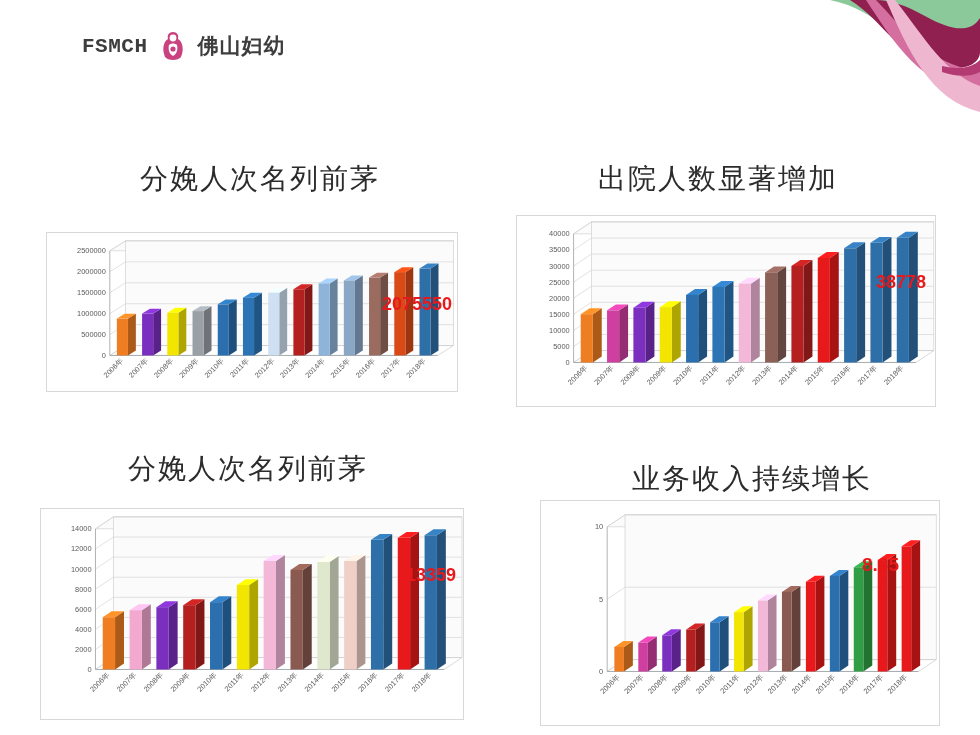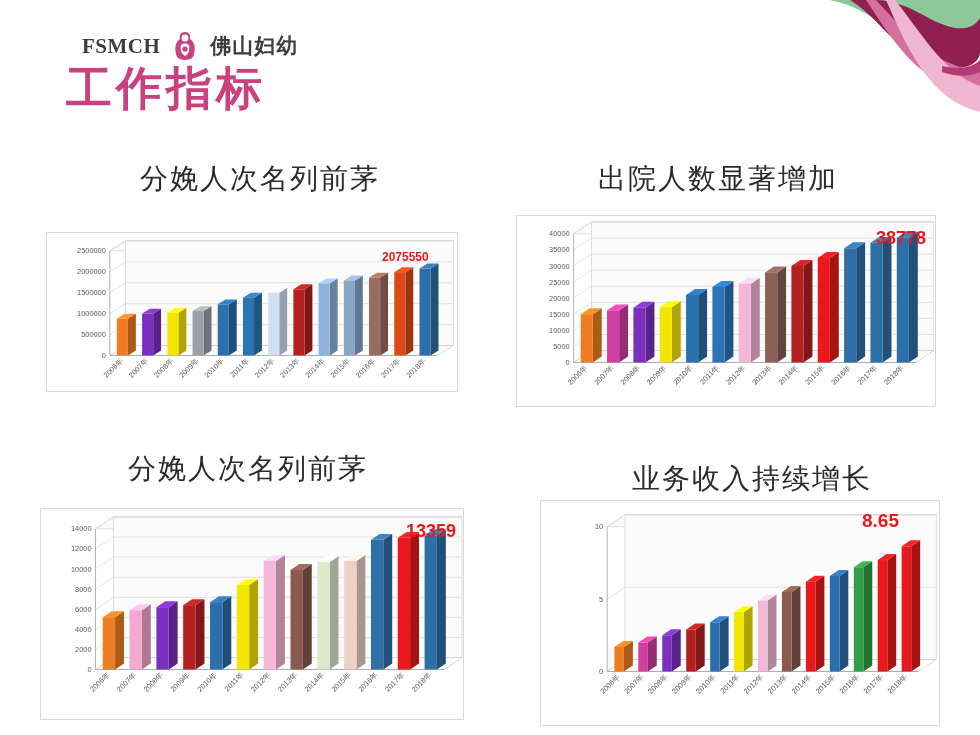--- a/index.html
+++ b/index.html
@@ -6,33 +6,33 @@
   body{
     width:980px;height:735px;
     background:#ffffff;
     font-family:"Liberation Sans", sans-serif;
     position:relative;
     overflow:hidden;
   }
   
   .header{position:absolute;left:0;top:0;width:980px;height:130px;}
   .brand{position:absolute;left:82px;top:30px;display:flex;align-items:center;gap:10px;}
-  .brand-en{font-family:Liberation Serif, serif;font-weight:bold;font-size:21px;color:#3d3d3d;letter-spacing:.5px;}
+  .brand-en{font-family:Liberation Mono, monospace;font-weight:bold;font-size:21px;color:#3d3d3d;letter-spacing:.5px;}
   .brand-mark{width:30px;height:32px;position:relative;}
   .brand-mark svg{display:block;}
   .brand-cn{font-size:21px;font-weight:bold;color:#3d3d3d;letter-spacing:1px;text-align:center;}
   .page-title{position:absolute;left:66px;top:58px;font-size:46px;font-weight:bold;color:#c9417f;letter-spacing:4px;font-family:"Liberation Sans",sans-serif;}
 
   .ribbon{position:absolute;right:0;top:0;width:300px;height:120px;}
 
   
   .chart-title{position:absolute;font-size:28px;color:#2c2c2c;letter-spacing:2px;white-space:nowrap;}
   .panel{position:absolute;background:#ffffff;border:1px solid #d8d8d8;box-sizing:border-box;}
   .plot{position:absolute;left:0;top:0;width:100%;height:100%;}
-  .big-label{position:absolute;font-weight:bold;color:#e8191b;}
+  .big-label{position:absolute;font-weight:bold;color:#e8191b;margin-top:44px;}
 
   
   .ytick{font-size:7.5px;fill:#5a5a5a;font-family:"Liberation Sans",sans-serif;}
   .xtick{font-size:7.5px;fill:#5a5a5a;font-family:"Liberation Sans",sans-serif;}
   .gridline{stroke:#d5d5d5;stroke-width:.7;}
   .axisline{stroke:#9aa0a6;stroke-width:.8;}
   .floor{fill:#ffffff;stroke:#c9c9c9;stroke-width:.7;}
   .wall{fill:#fbfbfb;stroke:#d0d0d0;stroke-width:.7;}
 </style>
 </head>
@@ -56,21 +56,20 @@
       <svg width="30" height="32" viewBox="0 0 30 32">
         <path d="M15 2 C19 2 21 5 20 9 C25 12 26 20 23 27 C20 31 10 31 7 27 C4 20 5 12 10 9 C9 5 11 2 15 2 Z" fill="#c9417f"></path>
         <circle cx="15" cy="8" r="3.4" fill="#ffffff"></circle>
         <path d="M11 15 C13 13 17 13 19 15 C20 19 19 24 15 26 C11 24 10 19 11 15 Z" fill="#ffffff"></path>
         <circle cx="15" cy="19" r="2.6" fill="#c9417f"></circle>
       </svg>
     </span>
     <span class="brand-cn">佛山妇幼</span>
   </div>
 
-  <div class="page-title">工作指标</div>
 </div>
 
 <div class="chart-title" style="left:140px;top:160px;">分娩人次名列前茅</div>
 <div class="panel" style="left:46px;top:232px;width:412px;height:160px;">
   <svg class="plot" id="plot-visits" viewBox="0 0 412 160">
       <path d="M62,18 L78,8 L410,8 L394,18 Z" class="wall"></path>
       <rect x="78" y="8" width="332" height="106" class="wall"></rect>
       <path d="M62,124 L78,114 L410,114 L394,124 Z" class="floor"></path>
       <line x1="78" y1="114" x2="410" y2="114" class="gridline"></line>
       <line x1="62" y1="124" x2="78" y2="114" class="gridline"></line>
@@ -139,21 +138,21 @@
       <path d="M361.31076923076927,39.623999999999995 L369.31076923076927,34.623999999999995 L369.31076923076927,119 L361.31076923076927,124 Z" fill="#9c3510"></path>
       <path d="M350.0738461538462,39.623999999999995 L358.0738461538462,34.623999999999995 L369.31076923076927,34.623999999999995 L361.31076923076927,39.623999999999995 Z" fill="#ff571a"></path>
       <rect x="350.0738461538462" y="39.623999999999995" width="11.236923076923079" height="84.376" fill="#d94a16"></rect>
       <text x="356.69230769230774" y="130" class="xtick" text-anchor="end" transform="rotate(-45 356.69230769230774 130)">2017年</text>
       <path d="M386.84923076923076,35.99668 L394.84923076923076,30.996679999999998 L394.84923076923076,119 L386.84923076923076,124 Z" fill="#225079"></path>
       <path d="M375.6123076923077,35.99668 L383.6123076923077,30.996679999999998 L394.84923076923076,30.996679999999998 L386.84923076923076,35.99668 Z" fill="#3783c6"></path>
       <rect x="375.6123076923077" y="35.99668" width="11.236923076923079" height="88.00332" fill="#2f6fa8"></rect>
       <text x="382.2307692307692" y="130" class="xtick" text-anchor="end" transform="rotate(-45 382.2307692307692 130)">2018年</text>
     </svg>
 </div>
-<div class="big-label" style="left:382px;top:250px;font-size:12px;">2075550</div>
+<div class="big-label" style="left:382px;top:250px;font-size:18px;">2075550</div>
 
 <div class="chart-title" style="left:598px;top:160px;">出院人数显著增加</div>
 <div class="panel" style="left:516px;top:215px;width:420px;height:192px;">
   <svg class="plot" id="plot-discharges" viewBox="0 0 420 192">
       <path d="M56,18 L74,6 L420,6 L402,18 Z" class="wall"></path>
       <rect x="74" y="6" width="346" height="130" class="wall"></rect>
       <path d="M56,148 L74,136 L420,136 L402,148 Z" class="floor"></path>
       <line x1="74" y1="136" x2="420" y2="136" class="gridline"></line>
       <line x1="56" y1="148" x2="74" y2="136" class="gridline"></line>
       <text x="52" y="150.6" class="ytick" text-anchor="end">0</text>

